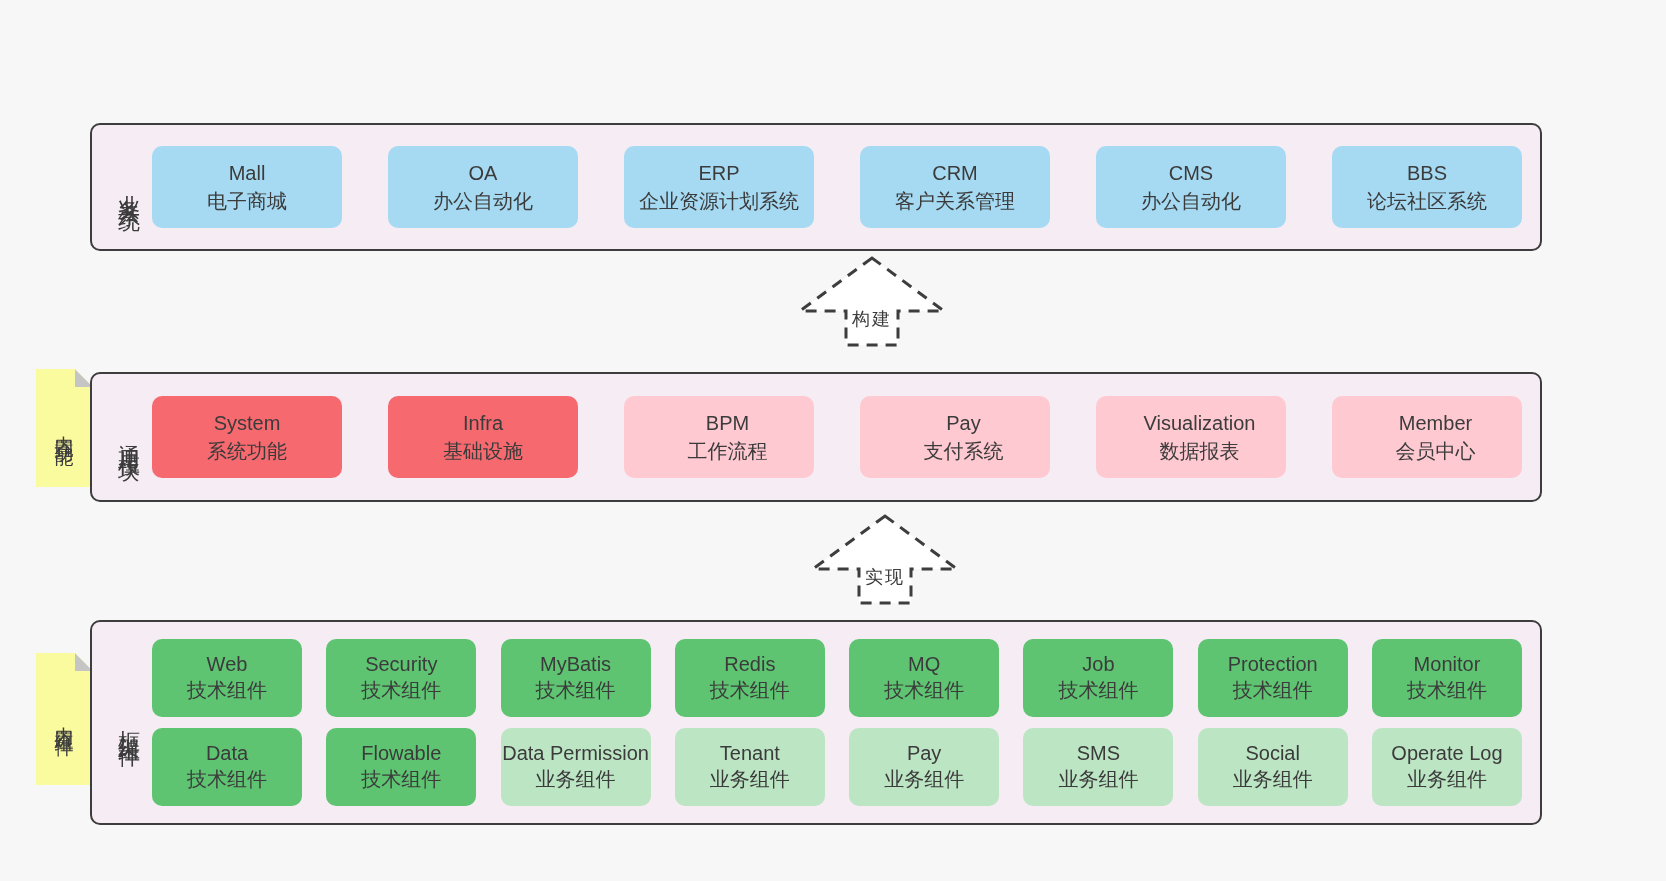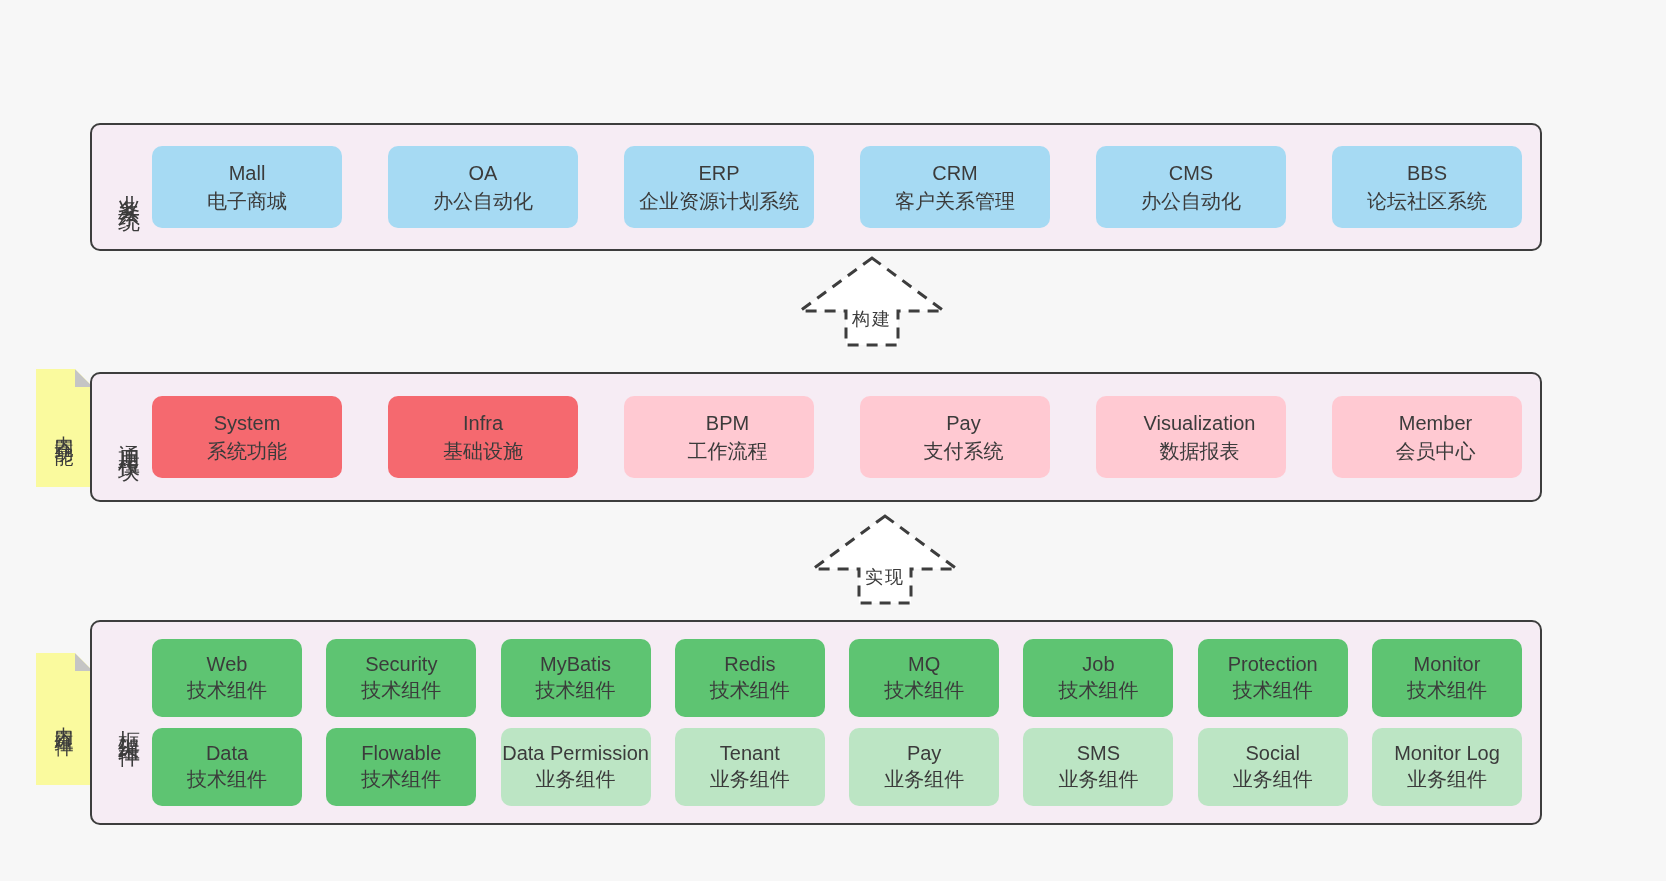--- a/index.html
+++ b/index.html
@@ -276,20 +276,20 @@
         </div>
         <div class="box box-sm lightgreen">
           <div>SMS</div>
           <div>业务组件</div>
         </div>
         <div class="box box-sm lightgreen">
           <div>Social</div>
           <div>业务组件</div>
         </div>
         <div class="box box-sm lightgreen">
-          <div>Monitor Log</div>
+          <div>Operate Log</div>
           <div>业务组件</div>
         </div>
       </div>
     </div>
   </section>
 
 </div>
 
 </body></html>

